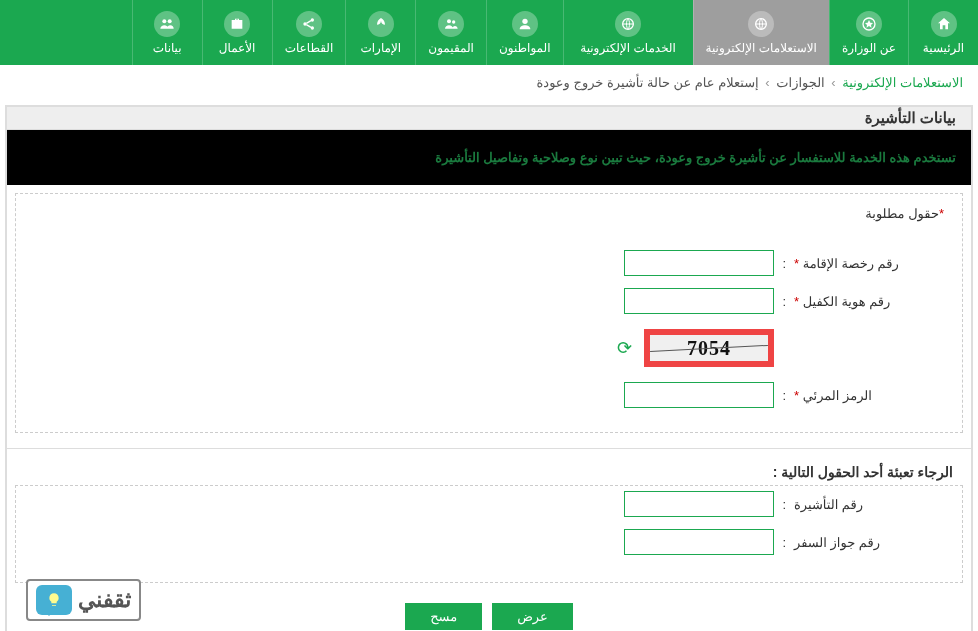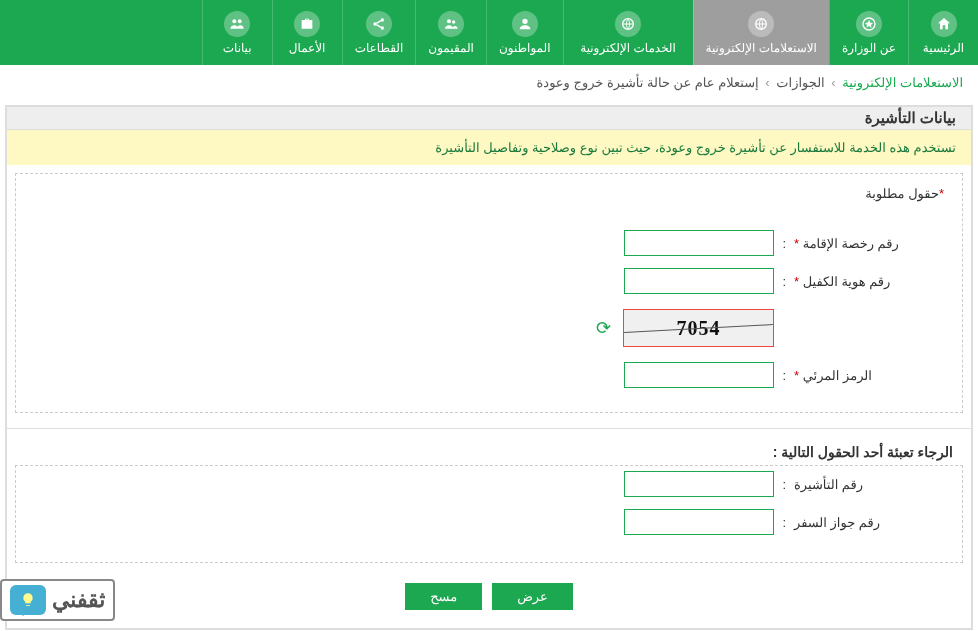--- a/index.html
+++ b/index.html
@@ -14,46 +14,46 @@
 .topnav-item .icon svg { width: 24px; height: 24px; fill: #fff; }
 .topnav-item .icon .circle { width: 26px; height: 26px; border-radius: 50%; background: rgba(255,255,255,0.3); display: flex; align-items: center; justify-content: center; }
 .topnav-item .icon .circle svg { width: 16px; height: 16px; }
 
 .breadcrumb { padding: 10px 15px; font-size: 13px; color: #555; background: #fff; }
 .breadcrumb .bc-link { color: #1ba850; }
 .breadcrumb .sep { color: #999; margin: 0 3px; }
 
 .panel { border: 2px solid #ddd; margin: 5px 5px 15px; }
 .panel-header { background: #eee; padding: 2px 15px; font-weight: bold; font-size: 15px; color: #333; border-bottom: 1px solid #ddd; }
-.info-band { background: #fef9c3; color: #1a7a3e; padding: 10px 15px; font-size: 13px; font-weight: normal; }
+.info-band { background: #000000; color: #1a7a3e; padding: 20px 15px; font-size: 13px; font-weight: bold; }
 
 .form-area { padding: 12px 18px; border: 1px dashed #ccc; margin: 8px; }
 .required-note { font-size: 13px; color: #333; margin-bottom: 29px; }
 .required-note .star { color: #c00; }
 
 .form-row { display: flex; align-items: center; margin-bottom: 12px; gap: 8px; }
 .form-label { width: 150px; font-size: 13px; color: #333; text-align: left; }
 .form-label .star { color: #c00; }
 .colon { font-size: 13px; color: #333; }
 .form-input { width: 150px; height: 26px; border: 1px solid #1ba850; padding: 2px 6px; font-size: 13px; }
 
 .captcha-row { display: flex; align-items: center; margin: 15px 0; gap: 12px; padding-right: 170px; }
-.captcha-img { width: 151px; height: 38px; border: 1px solid #ef4444; background: #f0f0f0; display: flex; align-items: center; justify-content: center; font-family: 'Comic Sans MS', cursive; font-size: 20px; font-weight: bold; letter-spacing: 1px; color: #111; position: relative; overflow: hidden; }
+.captcha-img { width: 130px; height: 38px; border: 6px solid #ef4444; background: #f0f0f0; display: flex; align-items: center; justify-content: center; font-family: 'Comic Sans MS', cursive; font-size: 20px; font-weight: bold; letter-spacing: 1px; color: #111; position: relative; overflow: hidden; }
 .captcha-img::before { content:''; position:absolute; left:0; right:0; top:50%; height:1px; background:#555; transform: rotate(-3deg);}
 .refresh-icon { color: #1ba850; cursor: pointer; font-size: 18px; }
 
 .section-title { font-size: 14px; font-weight: bold; color: #333; padding: 15px 18px 5px; }
 .section-body { padding: 5px 18px 15px; border: 1px dashed #ccc; margin: 0 8px 8px; }
 
 .divider { border-top: 1px solid #ddd; margin: 15px 0 0; }
 
 .buttons { display: flex; gap: 10px; justify-content: center; padding: 12px 0 18px; }
 .btn { background: #1ba850; color: #fff; border: none; padding: 6px 25px; font-size: 13px; cursor: pointer; font-family: inherit; }
 
-.watermark { position: fixed; bottom: 10px; left: 0; display: flex; align-items: center; background: #fff; border: 2px solid #888; border-radius: 4px; padding: 4px 8px; gap: 6px; direction: ltr; }
+.watermark { position: fixed; bottom: 10px; left: 26px; display: flex; align-items: center; background: #fff; border: 2px solid #888; border-radius: 4px; padding: 4px 8px; gap: 6px; direction: ltr; }
 .watermark .wm-bubble { width: 36px; height: 30px; background: #46b0d4; border-radius: 6px; position: relative; display: flex; align-items: center; justify-content: center; }
 .watermark .wm-bubble::after { content:''; position:absolute; bottom:-6px; left:8px; border:5px solid transparent; border-top-color:#46b0d4; }
 .watermark .wm-bubble svg { width: 16px; height: 16px; fill: #fffb8f; }
 .watermark .wm-text { font-size: 22px; font-weight: bold; color: #555; font-family: Tahoma; }
 </style>
 </head>
 <body>
 
 <div class="container">
 
@@ -121,20 +121,30 @@
               <path d="M3 19c0-3 3-5 6-5s6 2 6 5zM14 19c0-2 2-4 4-4s4 2 4 4z"></path>
             </svg>
           </span>
         </span>
         <span>المقيمون</span>
       </div>
       <div class="topnav-item">
         <span class="icon">
           <span class="circle">
             <svg viewBox="0 0 24 24">
+              <path d="M12 3c4 2 6 6 6 10-3 0-6-2-6-6 0 4-3 6-6 6 0-4 2-8 6-10z"></path>
+            </svg>
+          </span>
+        </span>
+        <span>الإمارات</span>
+      </div>
+      <div class="topnav-item">
+        <span class="icon">
+          <span class="circle">
+            <svg viewBox="0 0 24 24">
               <circle cx="6" cy="12" r="2.5"></circle>
               <circle cx="17" cy="6" r="2.5"></circle>
               <circle cx="17" cy="18" r="2.5"></circle>
               <path d="M8 11l7-4M8 13l7 4" stroke="#fff" stroke-width="2"></path>
             </svg>
           </span>
         </span>
         <span>القطاعات</span>
       </div>
       <div class="topnav-item">

